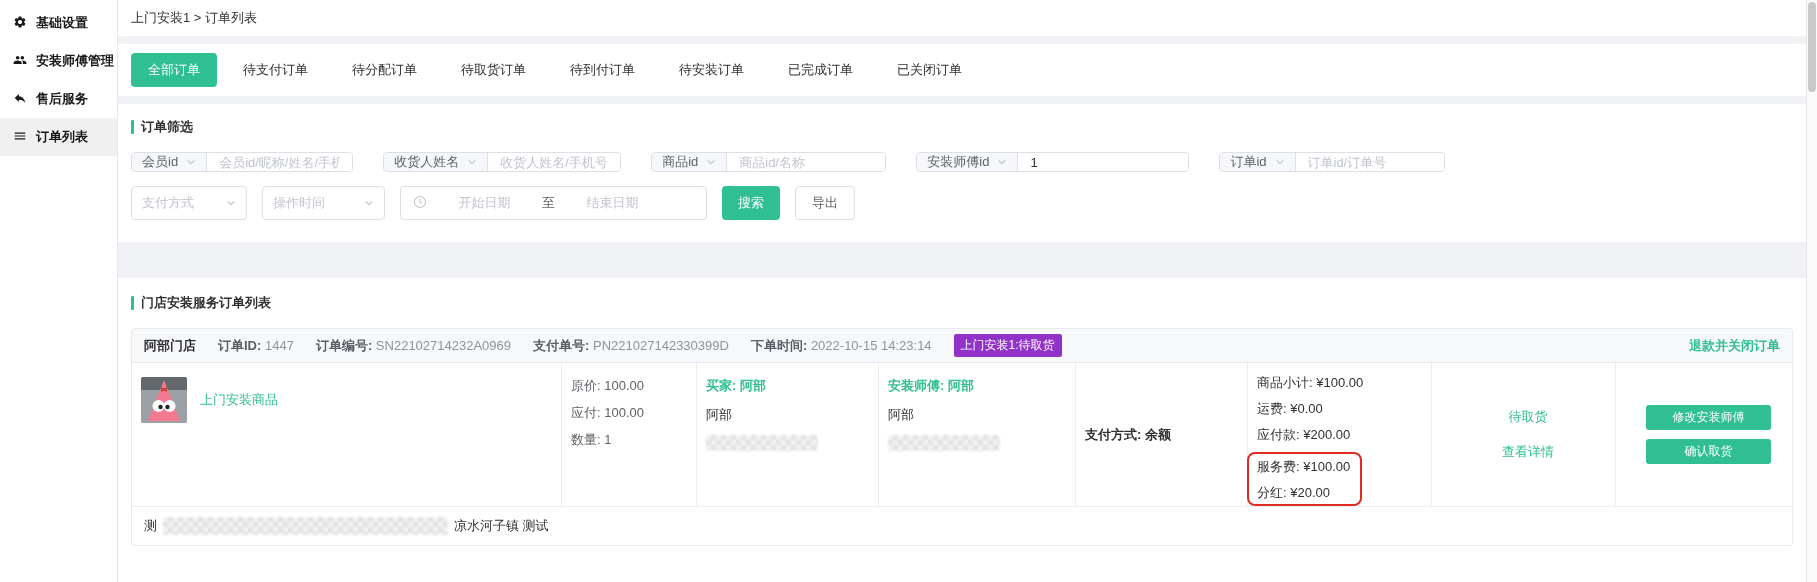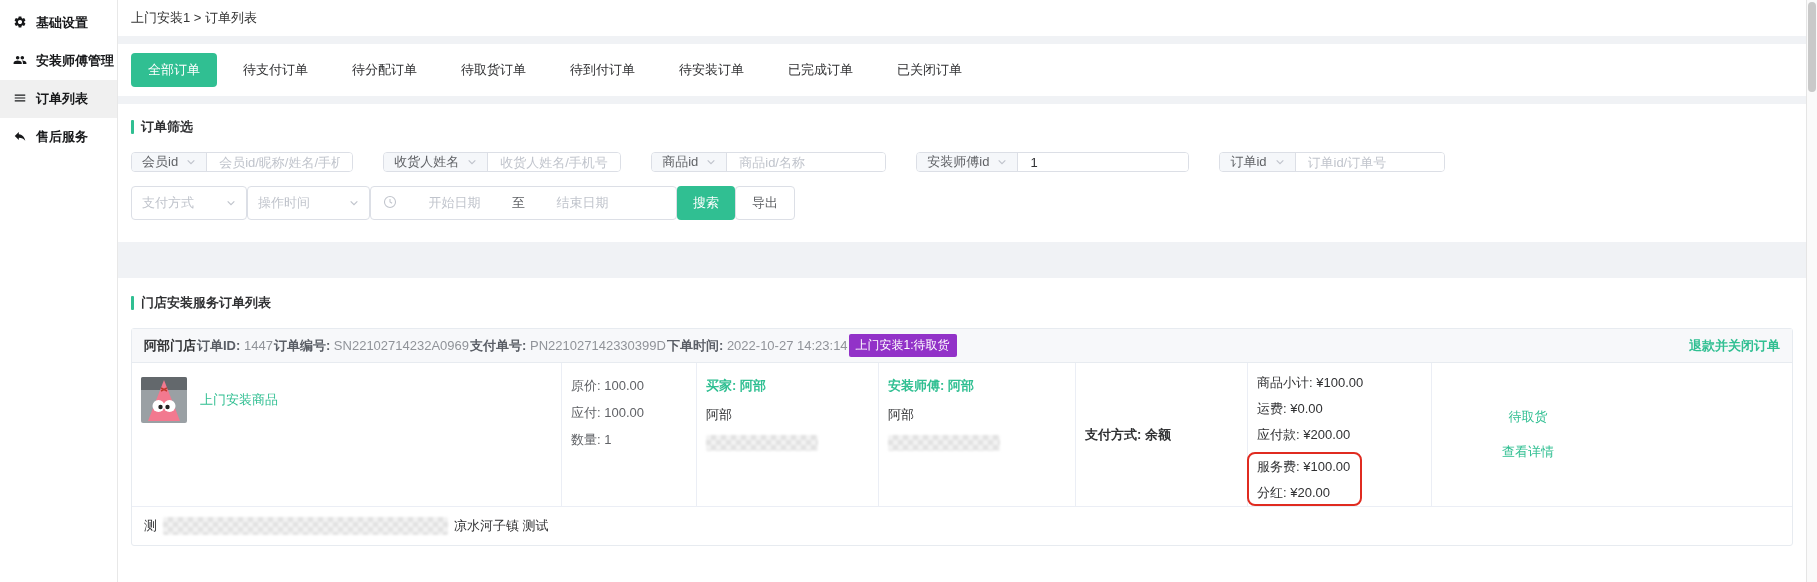--- a/index.html
+++ b/index.html
@@ -23,32 +23,32 @@
 
   .filter-card { flex:none; margin-top:8px; background:#fff; padding:14px 13px 22px; }
   .sec-title { display:flex; align-items:center; gap:7px; font-weight:700; color:#303133; }
   .sec-bar { width:3px; height:14px; background:var(--accent); border-radius:1px; }
 
   .frow { display:flex; gap:30px; margin-top:16px; }
   .combo { display:flex; height:20px; border:1px solid #dcdfe6; border-radius:4px; overflow:hidden; background:#fff; }
   .combo-select { display:flex; align-items:center; gap:8px; padding:0 10px; background:#f5f7fa; border-right:1px solid #dcdfe6; color:#606266; white-space:nowrap; cursor:pointer; }
   .combo input { border:none; outline:none; padding:0 12px; font-size:13px; color:#303133; background:#fff; }
   .combo input::placeholder { color:#c0c4cc; }
-  .frow2 { display:flex; margin-top:14px; align-items:flex-start; }
+  .frow2 { display:flex; gap:15px; margin-top:14px; align-items:flex-start; }
   .fselect { display:flex; align-items:center; justify-content:space-between; height:34px; border:1px solid #dcdfe6; border-radius:4px; padding:0 10px; color:#c0c4cc; cursor:pointer; background:#fff; }
   .daterange { display:flex; align-items:center; height:34px; border:1px solid #dcdfe6; border-radius:4px; padding:0 12px; gap:10px; background:#fff; }
   .daterange .dval { color:#c0c4cc; width:95px; text-align:center; }
   .daterange .dsep { color:#606266; }
   .btn { height:34px; border-radius:4px; font-size:13px; cursor:pointer; padding:0 16px; }
   .btn-search { background:var(--accent); color:#fff; border:none; }
   .btn-export { background:#fff; color:#606266; border:1px solid #dcdfe6; }
 
   .orders-card { flex:1; margin-top:36px; background:#fff; padding:16px 13px 0; min-height:0; }
   .order-block { border:1px solid #e7ebf0; border-radius:3px; margin-top:16px; }
-  .order-head { display:flex; align-items:center; gap:1px; background:#f7f8fa; height:34px; padding:0 12px; border-bottom:1px solid #e7ebf0; }
+  .order-head { display:flex; align-items:center; gap:22px; background:#f7f8fa; height:34px; padding:0 12px; border-bottom:1px solid #e7ebf0; }
   .store { font-weight:700; color:#303133; }
   .pair { white-space:nowrap; }
   .plabel { font-weight:700; color:#5a5e66; }
   .pval { color:#909399; }
   .badge { background:var(--badge); color:#fff; font-size:12px; padding:3px 7px; border-radius:2px; white-space:nowrap; }
   .ohspacer { flex:1; }
   .refund { color:var(--accent); font-weight:700; cursor:pointer; white-space:nowrap; }
 
   .order-row { display:flex; min-height:132px; }
   .order-row .col { border-left:1px solid #ebeef5;padding-left:9px; }
@@ -99,31 +99,31 @@
             <path d="M19.14 12.94c.04-.3.06-.61.06-.94s-.02-.64-.07-.94l2.03-1.58c.18-.14.23-.41.12-.61l-1.92-3.32c-.12-.22-.37-.29-.59-.22l-2.39.96c-.5-.38-1.03-.7-1.62-.94l-.36-2.54c-.04-.24-.24-.41-.48-.41h-3.84c-.24 0-.43.17-.47.41l-.36 2.54c-.59.24-1.13.57-1.62.94l-2.39-.96c-.22-.08-.47 0-.59.22L2.74 8.87c-.12.21-.08.47.12.61l2.03 1.58c-.05.3-.09.63-.09.94s.02.64.07.94l-2.03 1.58c-.18.14-.23.41-.12.61l1.92 3.32c.12.22.37.29.59.22l2.39-.96c.5.38 1.03.7 1.62.94l.36 2.54c.05.24.24.41.48.41h3.84c.24 0 .44-.17.47-.41l.36-2.54c.59-.24 1.13-.56 1.62-.94l2.39.96c.22.08.47 0 .59-.22l1.92-3.32c.12-.22.07-.47-.12-.61l-2.01-1.58zM12 15.6c-1.98 0-3.6-1.62-3.6-3.6s1.62-3.6 3.6-3.6 3.6 1.62 3.6 3.6-1.62 3.6-3.6 3.6z"></path>
           </svg></span>
       <span>基础设置</span>
     </div>
     <div class="side-item">
       <span><svg viewBox="0 0 24 24" width="14" height="14" fill="#17181a">
             <path d="M16 11c1.66 0 2.99-1.34 2.99-3S17.66 5 16 5c-1.66 0-3 1.34-3 3s1.34 3 3 3zm-8 0c1.66 0 2.99-1.34 2.99-3S9.66 5 8 5C6.34 5 5 6.34 5 8s1.34 3 3 3zm0 2c-2.33 0-7 1.17-7 3.5V19h14v-2.5c0-2.33-4.67-3.5-7-3.5zm8 0c-.29 0-.62.02-.97.05 1.16.84 1.97 1.97 1.97 3.45V19h6v-2.5c0-2.33-4.67-3.5-7-3.5z"></path>
           </svg></span>
       <span>安装师傅管理</span>
     </div>
+    <div class="side-item">
+      <span><svg viewBox="0 0 24 24" width="14" height="14" fill="#17181a">
+            <path d="M10 9V5l-7 7 7 7v-4.1c5 0 8.5 1.6 11 5.1-1-5-4-10-11-11z"></path>
+          </svg></span>
+      <span>售后服务</span>
+    </div>
     <div class="side-item active">
       <span><svg viewBox="0 0 24 24" width="14" height="14" fill="#17181a">
             <path d="M3 6h18v2H3V6zm0 5h18v2H3v-2zm0 5h18v2H3v-2z"></path>
           </svg></span>
       <span>订单列表</span>
-    </div>
-    <div class="side-item">
-      <span><svg viewBox="0 0 24 24" width="14" height="14" fill="#17181a">
-            <path d="M10 9V5l-7 7 7 7v-4.1c5 0 8.5 1.6 11 5.1-1-5-4-10-11-11z"></path>
-          </svg></span>
-      <span>售后服务</span>
     </div>
   </aside>
 
   <div class="main">
 
     <div class="crumb"><span>上门安装1 &gt; 订单列表</span></div>
 
     <div class="tabs-card">
       <div class="tab active">全部订单</div>
       <div class="tab">待支付订单</div>
@@ -221,21 +221,21 @@
         <span class="sec-bar"></span>
         <span>门店安装服务订单列表</span>
       </div>
 
       <div class="order-block">
         <div class="order-head">
           <span class="store">阿部门店</span>
           <span class="pair"><span class="plabel">订单ID:</span> <span class="pval">1447</span></span>
           <span class="pair"><span class="plabel">订单编号:</span> <span class="pval">SN22102714232A0969</span></span>
           <span class="pair"><span class="plabel">支付单号:</span> <span class="pval">PN221027142330399D</span></span>
-          <span class="pair"><span class="plabel">下单时间:</span> <span class="pval">2022-10-27 14:23:14</span></span>
+          <span class="pair"><span class="plabel">下单时间:</span> <span class="pval">2022-10-15 14:23:14</span></span>
           <span class="badge">上门安装1:待取货</span>
           <span class="ohspacer"></span>
           <span class="refund">退款并关闭订单</span>
         </div>
 
         <div class="order-row">
           <div class="col col-product">
             <div class="prod">
               <span class="pimg">
                 <svg viewBox="0 0 46 46" width="46" height="46">
@@ -283,20 +283,24 @@
               <div class="sline">服务费: ¥100.00</div>
               <div class="sline" style="margin-bottom:0">分红: ¥20.00</div>
             </div>
           </div>
 
           <div class="col col-links">
             <span>待取货</span>
             <span style="cursor:pointer">查看详情</span>
           </div>
 
+          <div class="col col-btns">
+            <button class="gbtn">修改安装师傅</button>
+            <button class="gbtn">确认取货</button>
+          </div>
         </div>
 
         <div class="order-addr">
           <span>测</span>
           <span class="blur-block blur-addr"></span>
           <span>凉水河子镇 测试</span>
         </div>
       </div>
     </div>
   </div>

